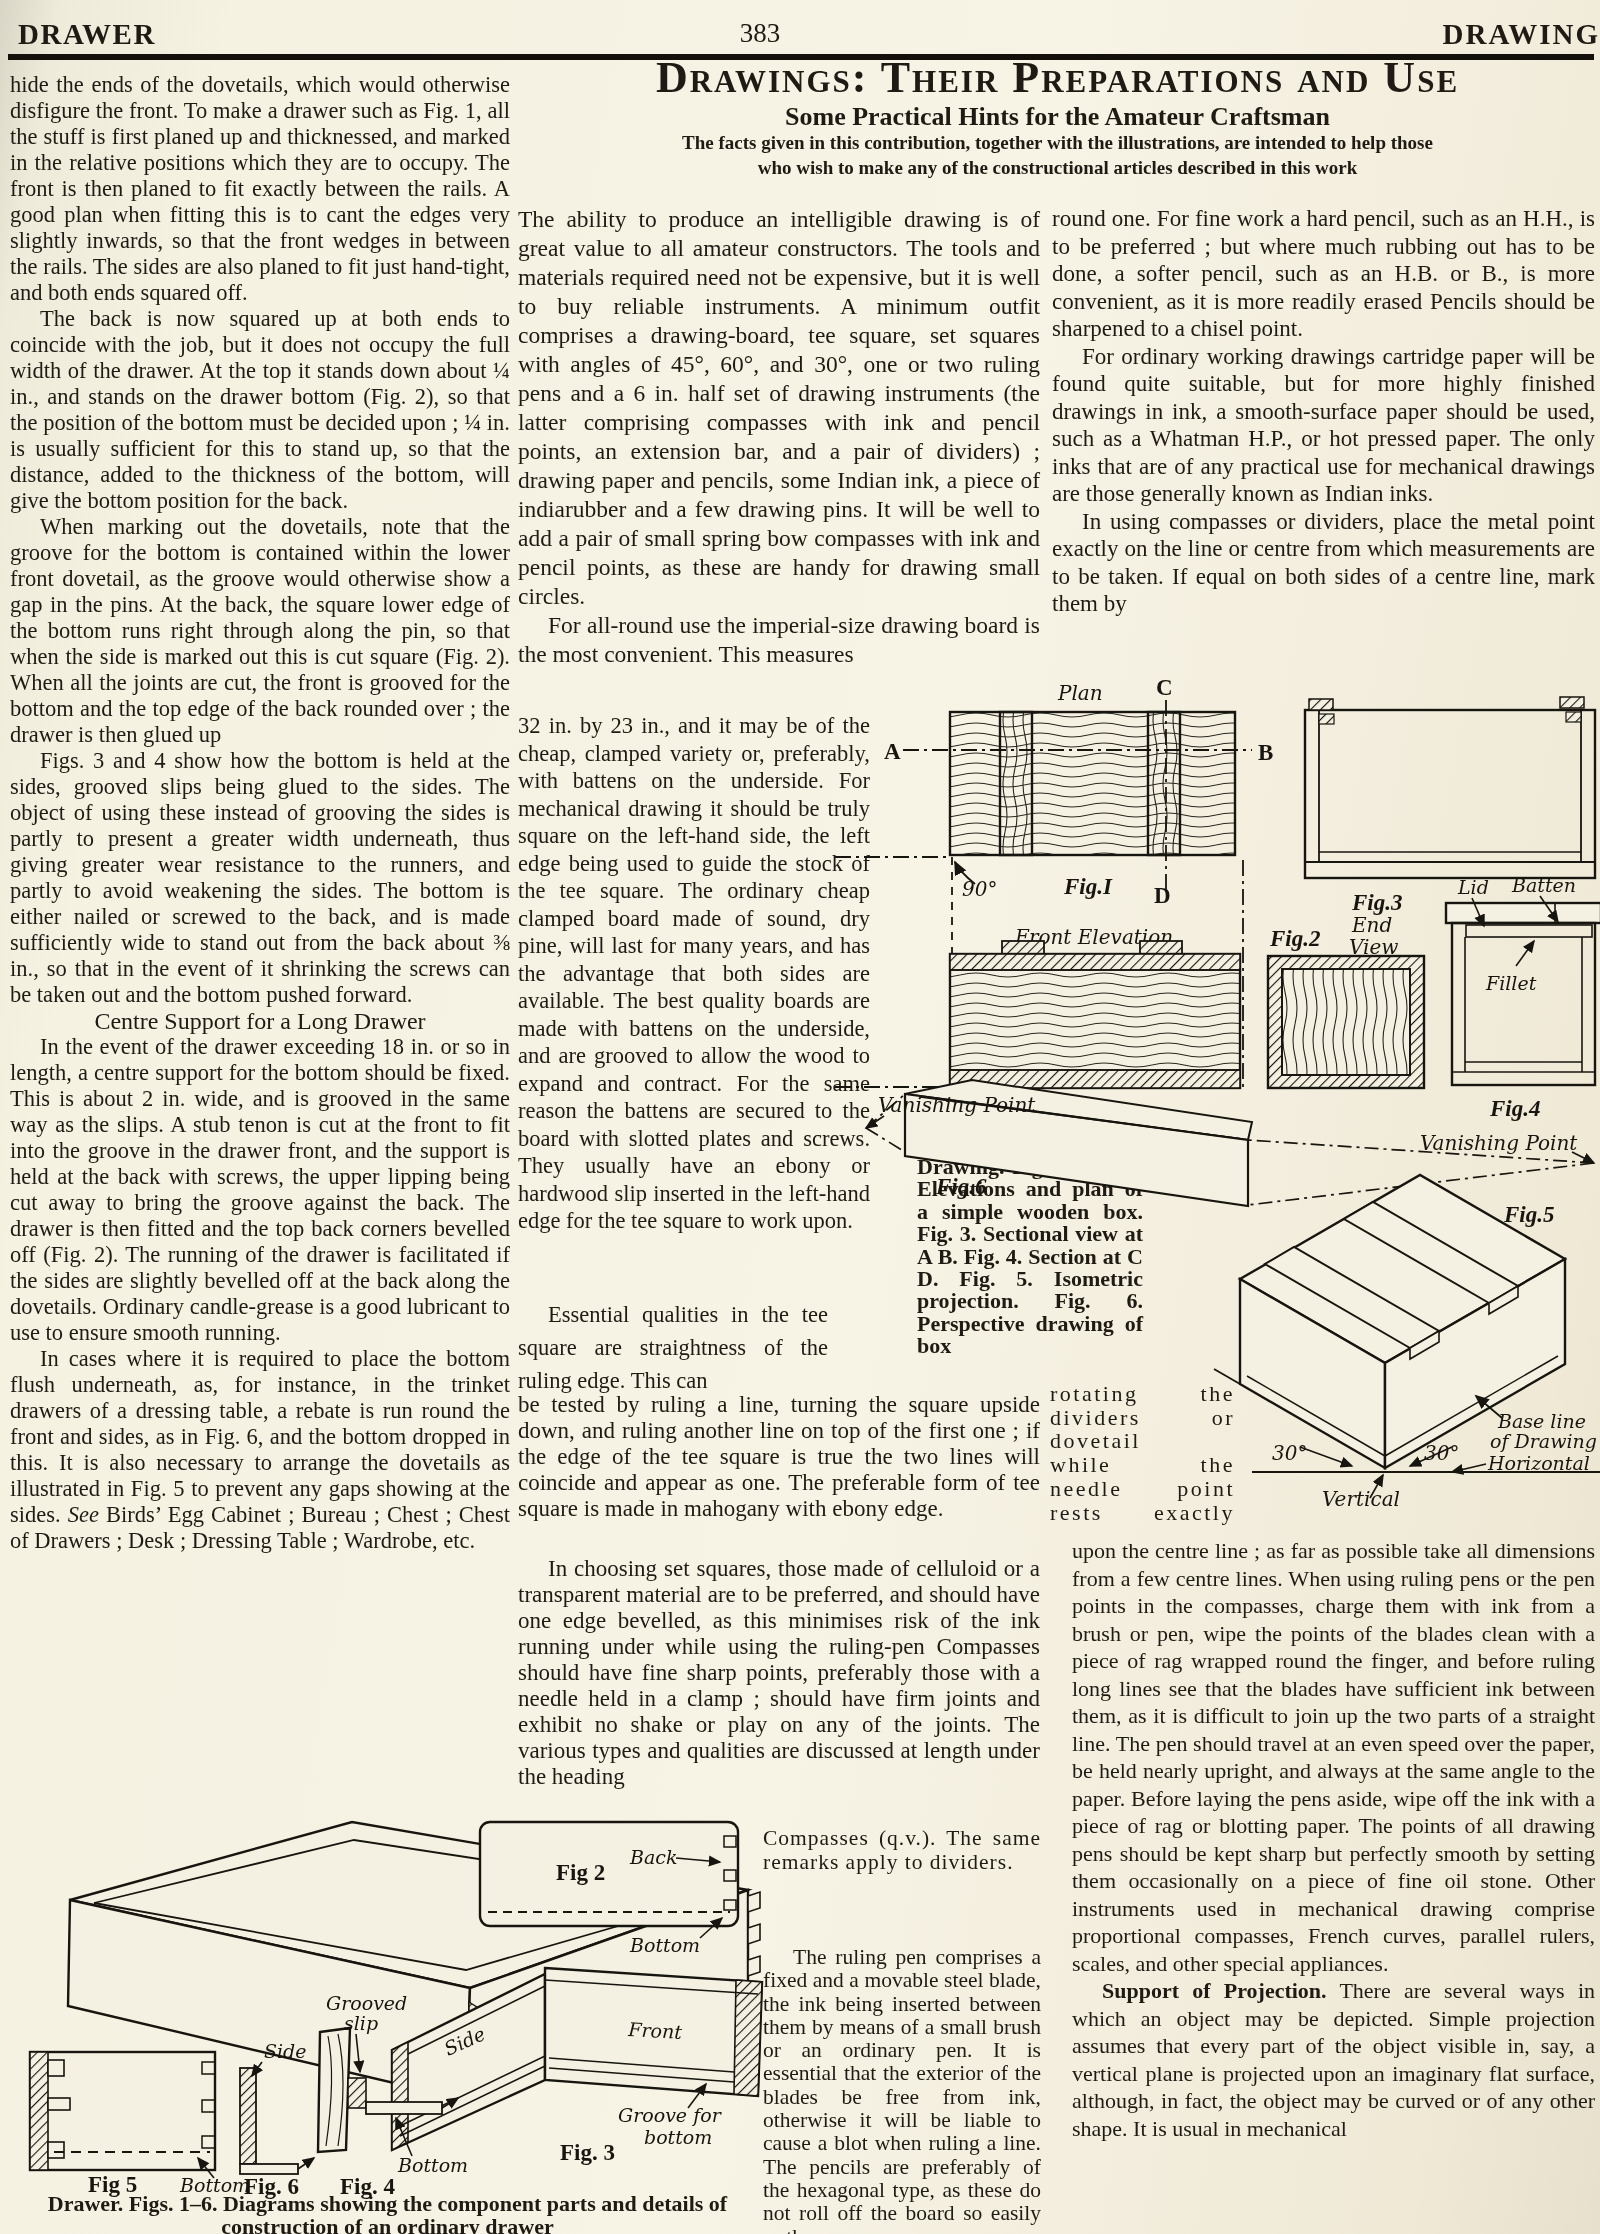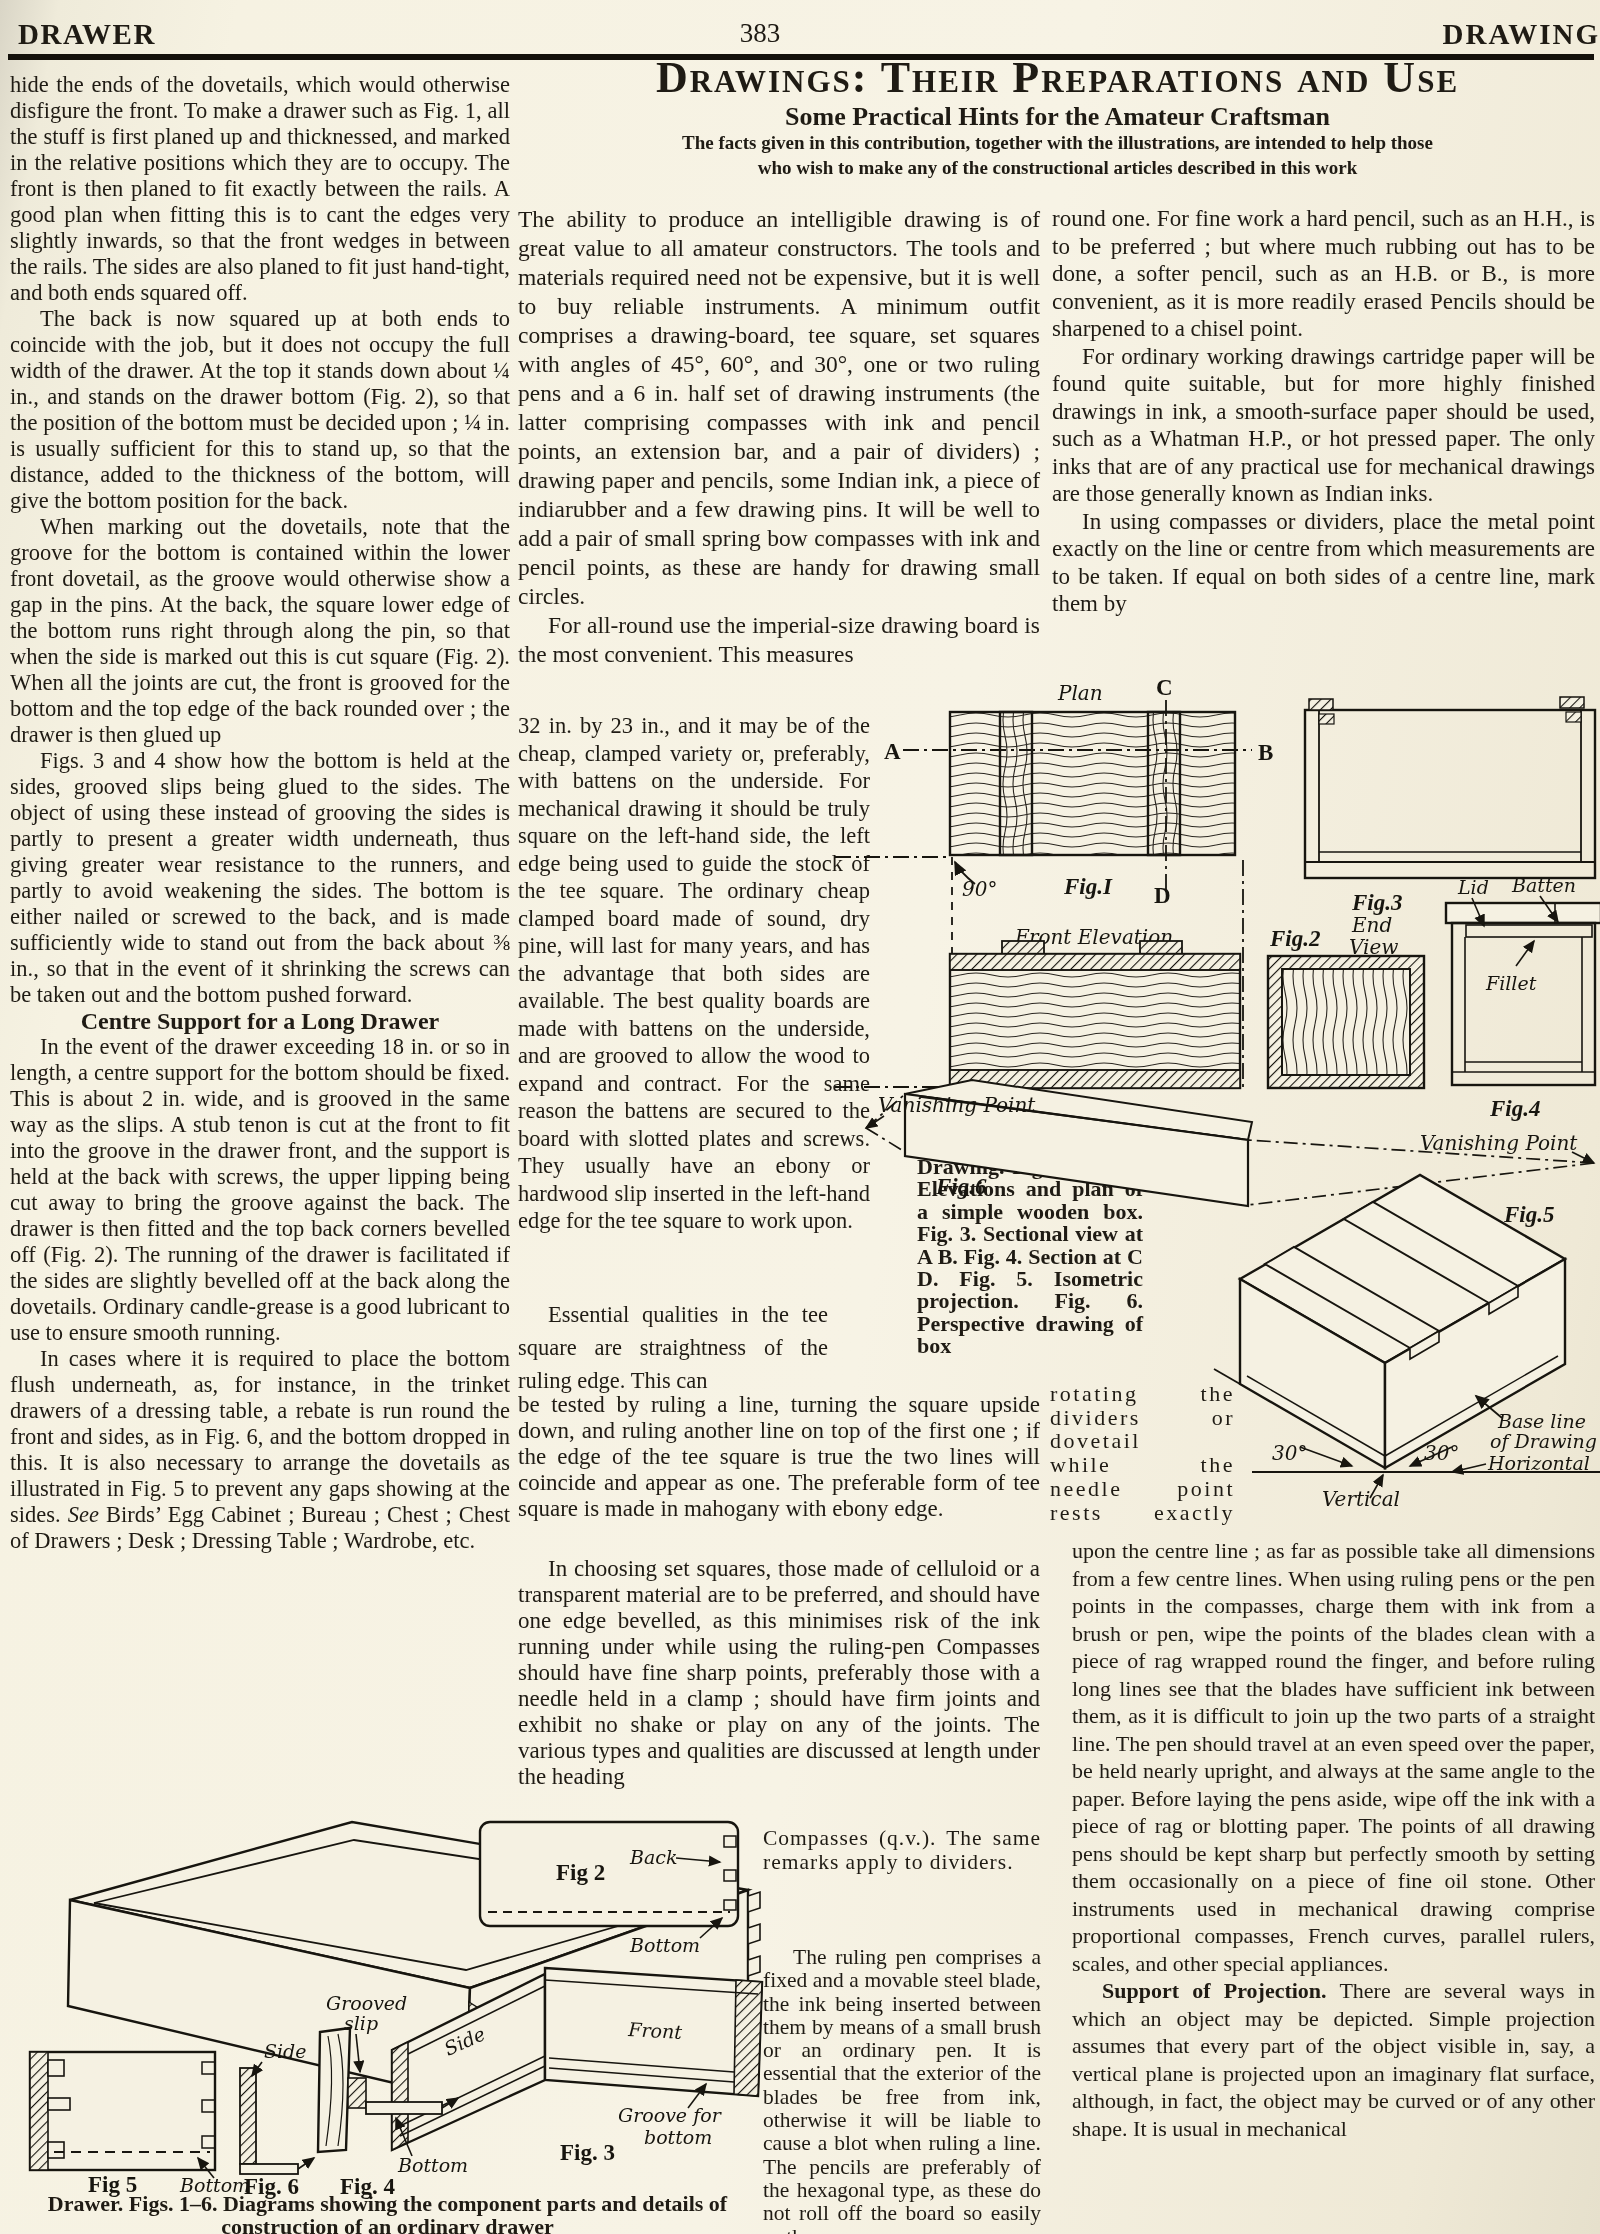--- a/index.html
+++ b/index.html
@@ -9,21 +9,21 @@
   .abs{position:absolute;}
   .txt{text-align:justify;}
   .txt p{margin:0;}
   .ind{text-indent:30px;}
   .leftcol{font-size:22.5px;line-height:26px;}
   .hdr{font-weight:bold;letter-spacing:1.5px;font-size:29px;margin-left:8px;}
   .rule{background:#14110b;}
   .title{font-variant:small-caps;font-weight:bold;font-size:44px;letter-spacing:2px;text-align:center;white-space:nowrap;}
   .subtitle{font-weight:bold;font-size:26px;text-align:center;}
   .intro{font-weight:bold;font-size:19px;text-align:center;white-space:nowrap;}
-  .secthead{font-weight:bold;font-size:24px;text-align:center;margin:12px 0 8px 0;text-indent:0;}
+  .secthead{font-weight:normal;font-size:24px;text-align:center;margin:12px 0 8px 0;text-indent:0;}
   .caption{font-weight:bold;}
   .spread{letter-spacing:2.5px;}
   .spread .sline{text-align:justify;text-align-last:justify;}
   svg text{fill:#17150f;}
   .hand{font:italic 20px "DejaVu Serif",serif;}
   .handsm{font:italic 19px "DejaVu Serif",serif;}
   .figlab{font:bold 23px "Liberation Serif",serif;}
   .figlabi{font:bold italic 23px "Liberation Serif",serif;}
   .ctr{text-align:center;}
 </style>

